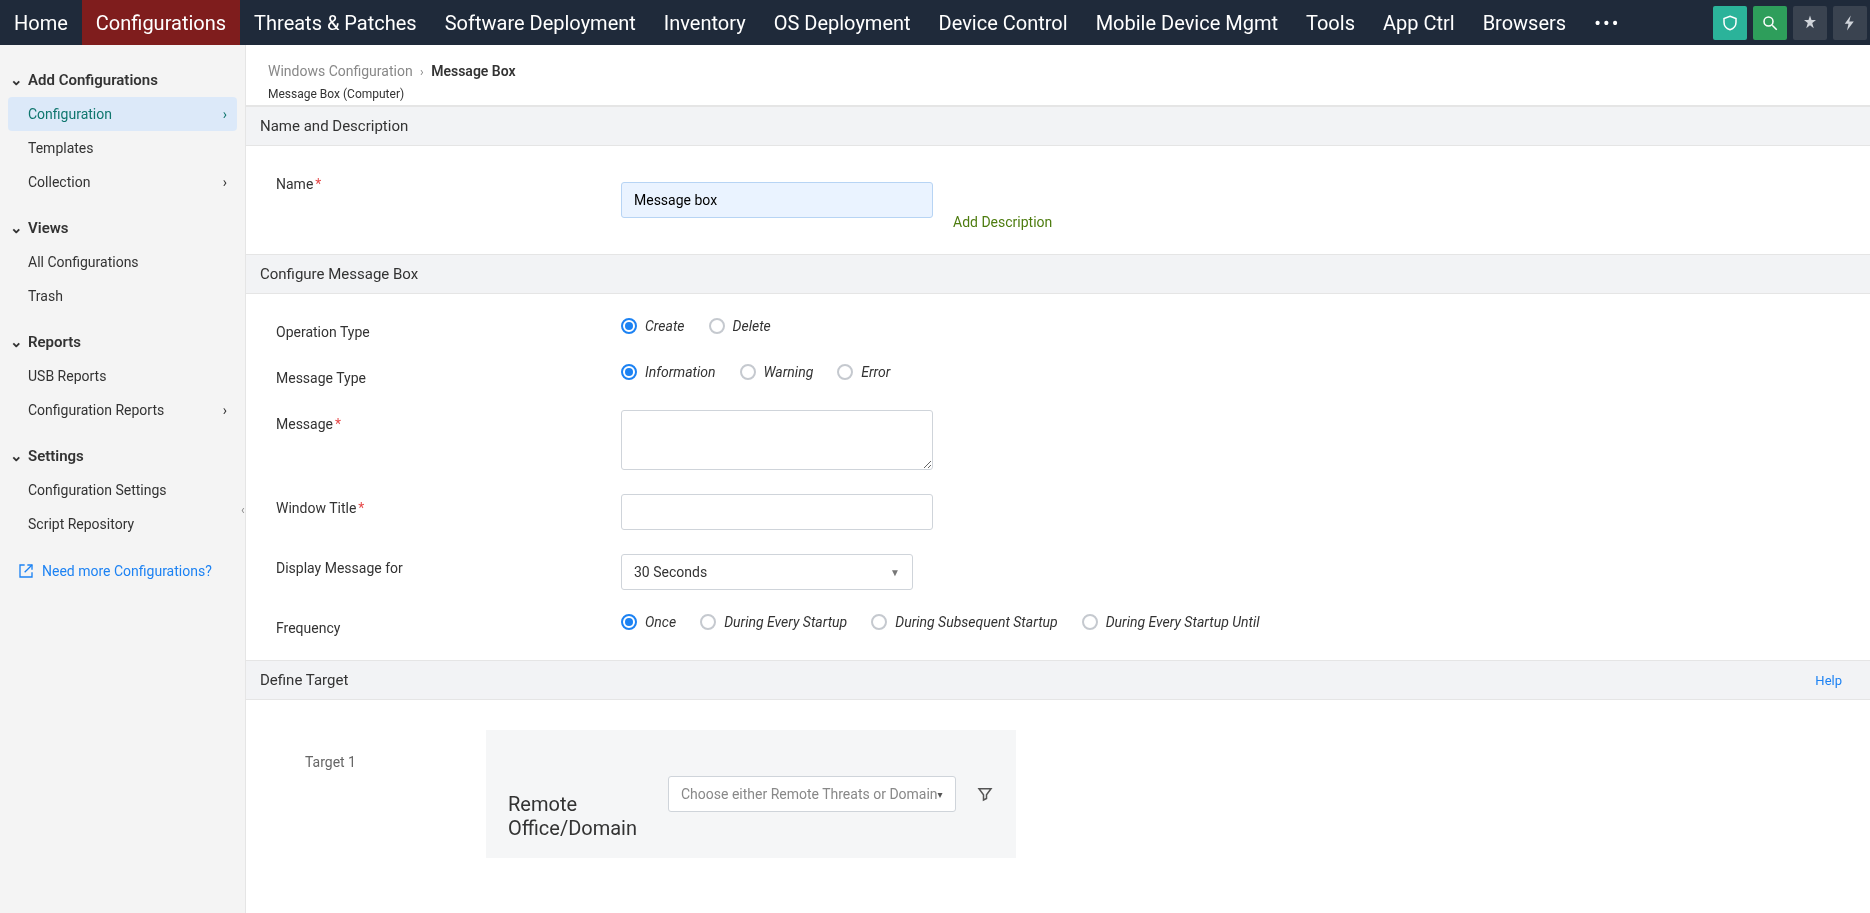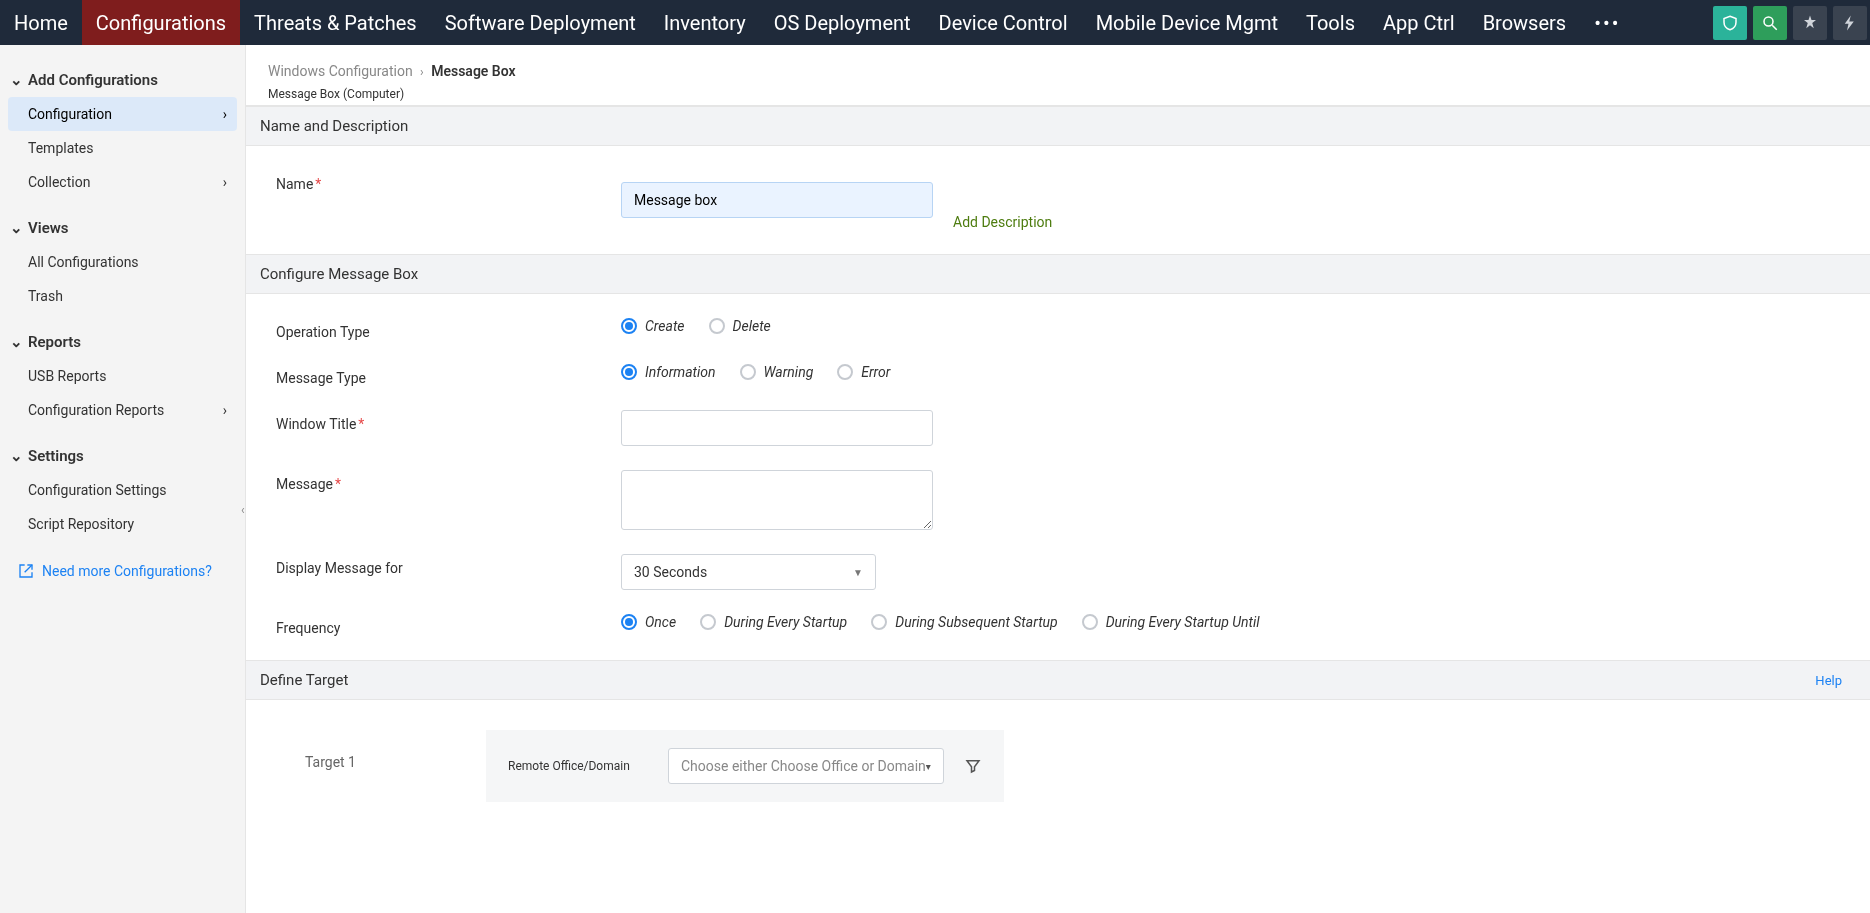--- a/index.html
+++ b/index.html
@@ -18,21 +18,21 @@
 .nav-more { font-size: 20px; letter-spacing: 2px; }
 
 
 .wrap { display: flex; height: calc(100vh - 45px); }
 .sidebar { width: 246px; background: #f4f4f4; border-right: 1px solid #e5e5e5; padding-top: 18px; overflow-y: auto; position: relative; }
 .side-handle { position: absolute; right: -6px; top: 460px; width: 10px; height: 20px; color: #888; font-size: 12px; line-height: 10px; }
 .side-group { margin-bottom: 12px; }
 .side-head { padding: 8px 18px 8px 10px; font-weight: 600; font-size: 15px; display: flex; align-items: center; gap: 6px; }
 .side-head .chev { width: 12px; display: inline-block; }
 .side-item { padding: 9px 18px 9px 28px; font-size: 14px; color: #333; cursor: pointer; display: flex; align-items: center; justify-content: space-between; }
-.side-item.active { background: #dce9f9; color: #000000; border-radius: 4px; margin: 0 8px; padding-left: 20px; padding-right: 10px; }
+.side-item.active { background: #dce9f9; color: #0f766e; border-radius: 4px; margin: 0 8px; padding-left: 20px; padding-right: 10px; }
 .side-item .arrow { color: inherit; }
 .side-link { display: flex; align-items: center; gap: 8px; padding: 10px 18px; color: #1c82f3; cursor: pointer; }
 .side-link svg { width: 16px; height: 16px; }
 
 
 .main { flex: 1; overflow-y: auto; background: #fff; }
 .content { padding: 18px 0 0 22px; }
 .breadcrumb { font-size: 14px; color: #888; margin-bottom: 8px; }
 .breadcrumb .sep { margin: 0 4px; font-size: 12px; }
 .breadcrumb .cur { color: #333; font-weight: 600; }
@@ -47,36 +47,36 @@
 
 .row { display: flex; align-items: flex-start; margin-bottom: 24px; }
 .row:last-child { margin-bottom: 0; }
 .row-label { width: 345px; font-size: 14px; color: #333; padding-top: 6px; }
 .req { color: #e64a4a; margin-left: 2px; }
 .row-control { flex: 0 0 auto; display: flex; align-items: center; gap: 20px; }
 
 input.txt { width: 312px; height: 36px; border: 1px solid #cfd4da; border-radius: 3px; padding: 0 12px; font-size: 14px; font-family: inherit; }
 input.txt.hl { background: #eaf3ff; border-color: #b7d4f4; }
 textarea.ta { width: 312px; height: 60px; border: 1px solid #cfd4da; border-radius: 3px; padding: 8px 12px; font-size: 14px; font-family: inherit; resize: both; }
-.select { width: 255px; height: 36px; border: 1px solid #cfd4da; border-radius: 3px; padding: 0 12px; display: flex; align-items: center; justify-content: space-between; cursor: pointer; font-size: 14px; }
+.select { width: 292px; height: 36px; border: 1px solid #cfd4da; border-radius: 3px; padding: 0 12px; display: flex; align-items: center; justify-content: space-between; cursor: pointer; font-size: 14px; }
 .select .caret { color: #777; font-size: 10px; }
 .link-a { color: #4d7c0f; cursor: pointer; font-size: 14px; margin-top: 44px; }
 
 .radio-group { display: flex; align-items: center; gap: 24px; flex-wrap: wrap; font-style: italic; }
 .radio { display: flex; align-items: center; gap: 8px; cursor: pointer; font-size: 14px; }
 .radio .dot { width: 16px; height: 16px; border: 2px solid #c5c9cf; border-radius: 50%; display: inline-flex; align-items: center; justify-content: center; }
 .radio .dot.sel { border-color: #1c82f3; }
 .radio .dot.sel::after { content:""; width: 8px; height: 8px; background:#1c82f3; border-radius:50%; }
 
 
 .target-body { padding: 30px 30px; }
 .target-panel { background: #f5f6f7; padding: 18px 22px; margin-left: 130px; margin-right: 230px; }
 .target-row { display: flex; align-items: center; gap: 20px; }
 .target-label-outer { width: 80px; text-align: right; color: #666; font-size: 14px; padding-top: 24px; }
-.target-label-inner { width: 140px; font-size: 12px; }
+.target-label-inner { width: 140px; font-size: 20px; margin-top: 44px; }
 .choose { flex: 1; background:#fff; border:1px solid #cfd4da; border-radius:3px; height:36px; display:flex; align-items:center; padding:0 12px; color:#888; font-size:14px; justify-content:space-between; }
 .filter-icon { width:18px; height:18px; color:#555; }
 .target-wrap { display:flex; align-items:flex-start; }
 </style>
 </head>
 <body>
 
 <div class="topnav" id="topnav">
     <div class="nav-item">Home</div>
     <div class="nav-item active">Configurations</div>
@@ -239,32 +239,32 @@
                 <span>Warning</span>
               </div>
               <div class="radio">
                 <span class="dot"></span>
                 <span>Error</span>
               </div>
             </div>
         </div>
         <div class="row">
           <div class="row-label">
+            <span>Message</span><span class="req">*</span>
+          </div>
+          <div class="row-control">
+            <textarea class="ta" style=""></textarea>
+          </div>
+        </div>
+        <div class="row">
+          <div class="row-label">
             <span>Window Title</span><span class="req">*</span>
           </div>
           <div class="row-control">
             <input class="txt" value="" style="">
-          </div>
-        </div>
-        <div class="row">
-          <div class="row-label">
-            <span>Message</span><span class="req">*</span>
-          </div>
-          <div class="row-control">
-            <textarea class="ta" style=""></textarea>
           </div>
         </div>
         <div class="row">
           <div class="row-label">Display Message for</div>
           <div class="row-control">
             <div class="select">
               <span>30 Seconds</span>
               <span class="caret">▼</span>
             </div>
           </div>
@@ -298,21 +298,21 @@
         <span>Define Target</span>
         <span class="help">Help</span>
       </div>
       <div class="target-body">
         <div class="target-wrap">
           <div class="target-label-outer">Target 1</div>
           <div class="target-panel">
             <div class="target-row">
               <div class="target-label-inner">Remote Office/Domain</div>
               <div class="choose">
-                <span>Choose either Choose Office or Domain</span>
+                <span>Choose either Remote Threats or Domain</span>
                 <span style="color:#555;font-size:10px;">▾</span>
               </div>
               <svg class="filter-icon" viewBox="0 0 24 24" fill="none" stroke="currentColor" stroke-width="2">
                   <path d="M4 5h16l-6 8v5l-4 2v-7L4 5z"></path>
                 </svg>
             </div>
           </div>
         </div>
       </div>
     </div>

